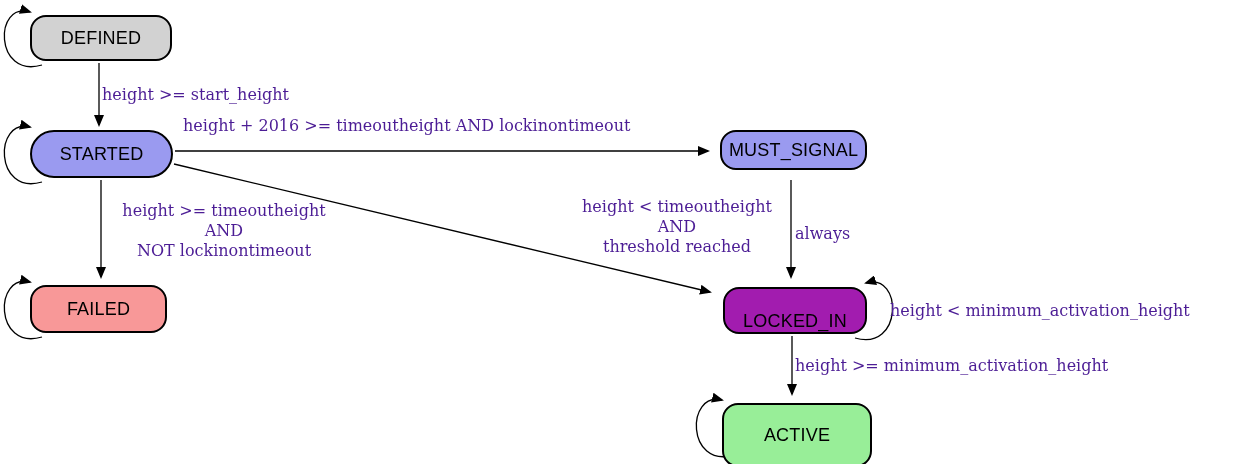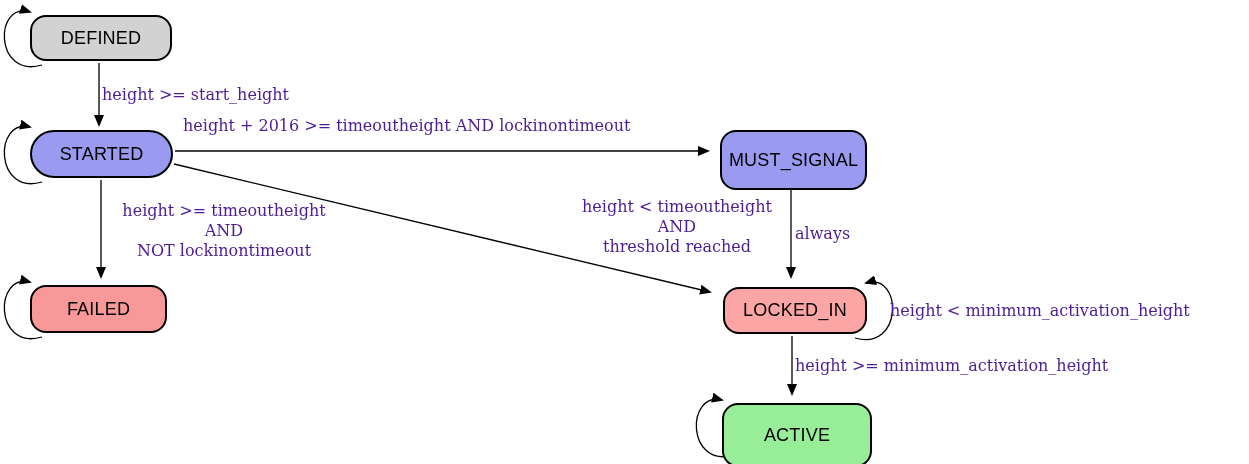--- a/index.html
+++ b/index.html
@@ -27,21 +27,21 @@
     font-family:"DejaVu Serif","Liberation Serif",serif;
     font-size:16px;color:#4c1d95;
     line-height:20px;
     white-space:nowrap;
   }
   .elabel.multiline{text-align:center;white-space:normal;}
   .elabel.multiline span{display:block;white-space:nowrap;}
   
   #st-defined    {left:30px;  top:15px;  width:142px; height:46px;}
   #st-started    {left:30px;  top:130px; width:143px; height:48px;border-radius:24px;}
-  #st-must-signal{left:720px; top:130px; width:147px; height:60px;}
+  #st-must-signal{left:720px; top:130px; width:147px; height:40px;}
   #st-failed     {left:30px;  top:285px; width:137px; height:48px;}
   #st-locked-in  {left:723px; top:287px; width:144px; height:47px;}
   #st-active     {left:722px; top:403px; width:150px; height:64px;}
   
   #el-defined-to-started   {left:102px; top:85px;}
   #el-started-to-must      {left:183px; top:116px;}
   #el-started-to-failed    {left:104px; top:193px; width:240px;margin-top:8px;}
   #el-started-to-locked    {left:557px; top:197px; width:240px;}
   #el-must-to-locked       {left:795px; top:224px;}
   #el-locked-self          {left:890px; top:301px;}
@@ -82,21 +82,21 @@
   </div>
 
   <div class="state" id="st-must-signal" style="background: rgb(154, 154, 240);">
     <span>MUST_SIGNAL</span>
   </div>
 
   <div class="state" id="st-failed" style="background: rgb(248, 152, 152);">
     <span>FAILED</span>
   </div>
 
-  <div class="state" id="st-locked-in" style="background: #fca5a5;">
+  <div class="state" id="st-locked-in" style="background: #a21caf; align-items: flex-end;">
     <span>LOCKED_IN</span>
   </div>
 
   <div class="state" id="st-active" style="background: rgb(152, 238, 152);">
     <span>ACTIVE</span>
   </div>
 
   <div class="elabel" id="el-defined-to-started">height &gt;= start_height</div>
 
   <div class="elabel" id="el-started-to-must">height + 2016 &gt;= timeoutheight AND lockinontimeout</div>

